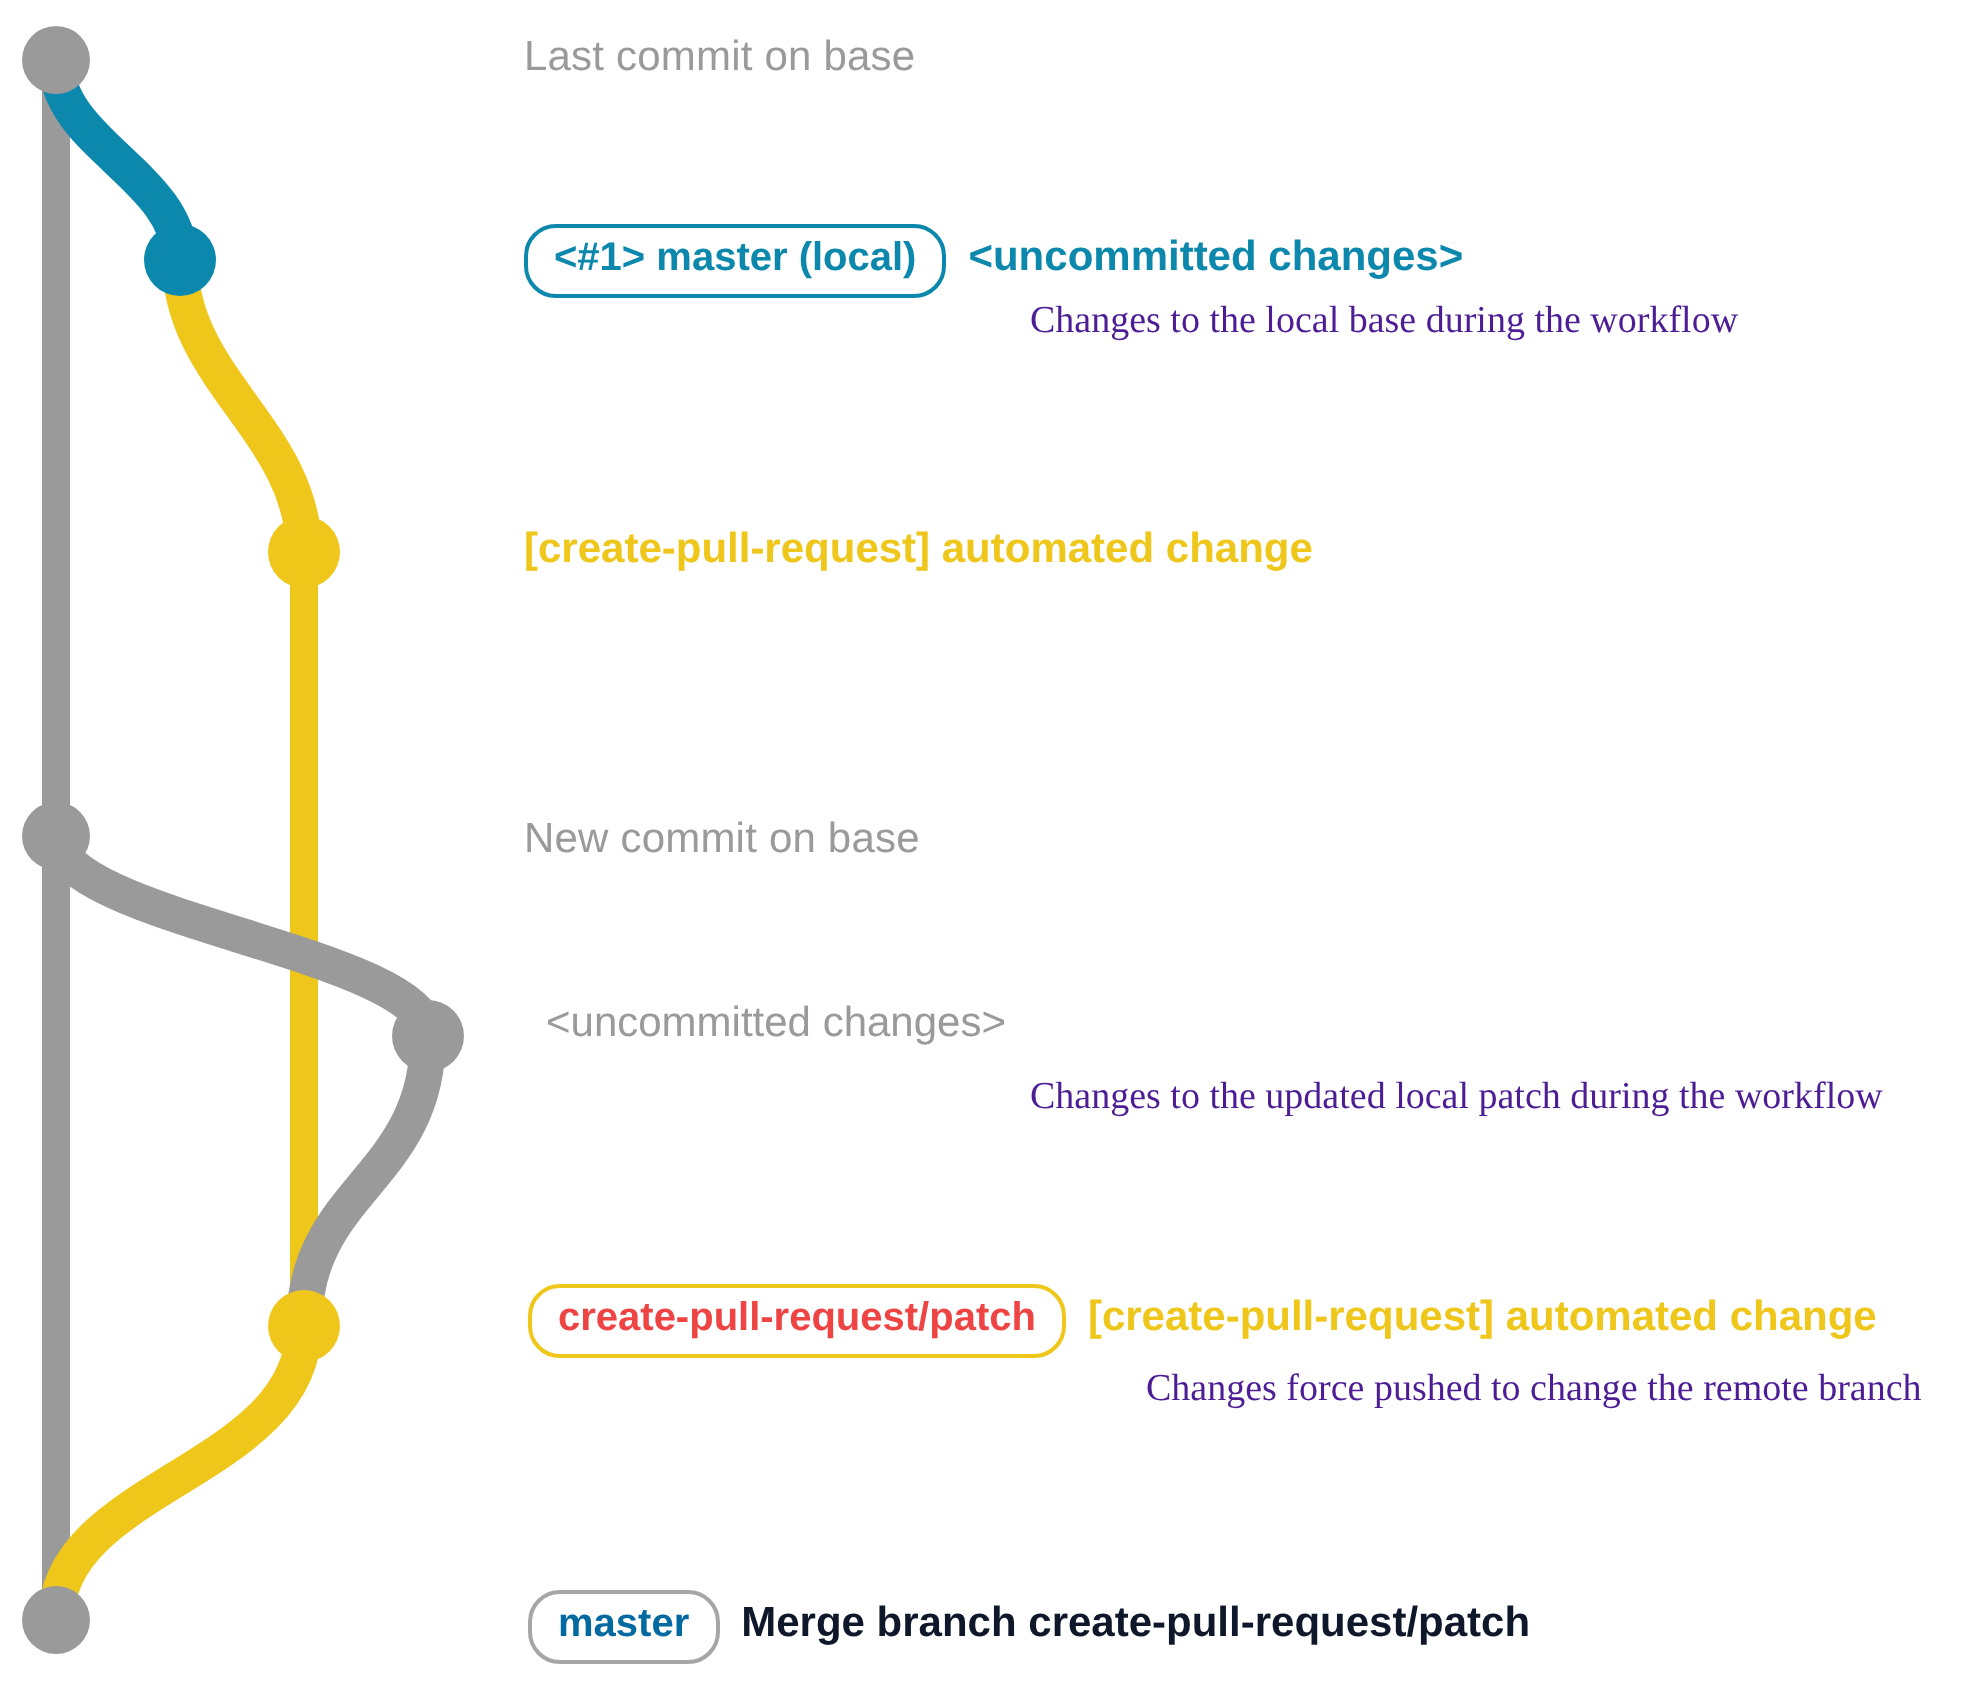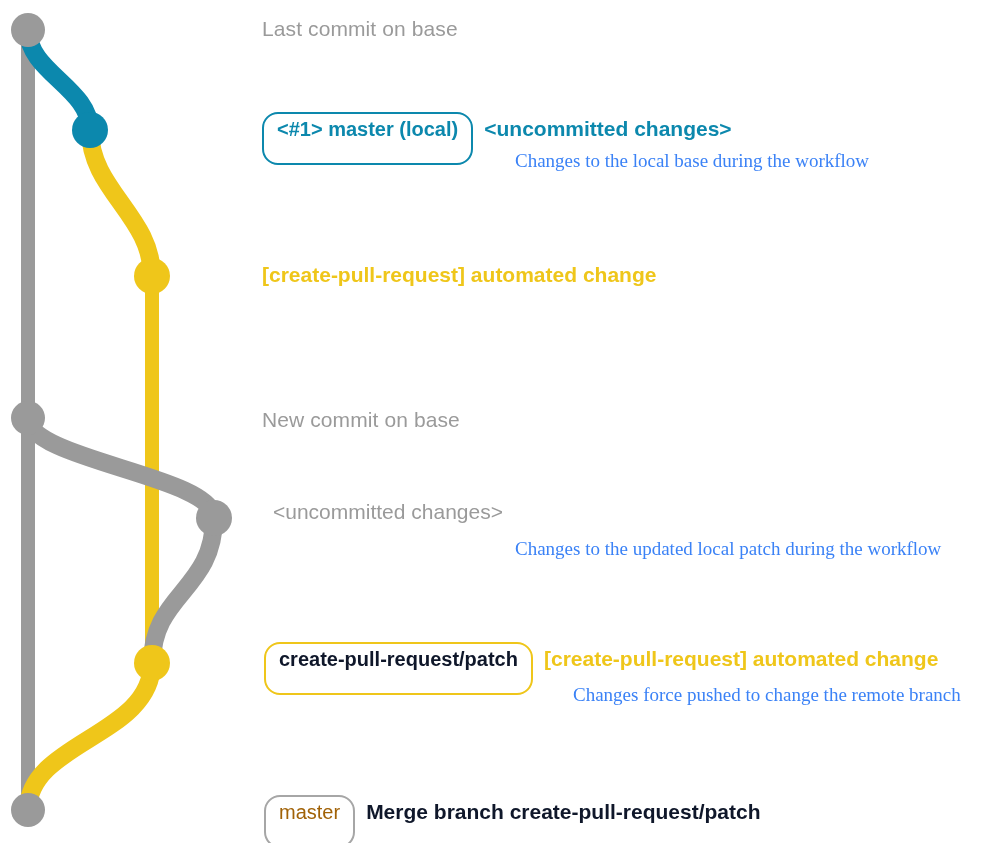--- a/index.html
+++ b/index.html
@@ -37,45 +37,45 @@
     align-items: baseline;
   }
   .plain-label {
     font-size: 21px;
     letter-spacing: 0.1px;
   }
   .tag {
     display: inline-block;
     border-radius: 16px;
     border: 2px solid #6d28d9;
-    padding: 5px 13px 24px 13px;
+    padding: 5px 13px 8px 13px;
     font-size: 20px;
     line-height: 1.0;
     background: #ffffff;
     box-sizing: border-box;
   }
   .tag-blue {
     border-color: #0c88ad;
     color: #0c88ad;
     font-weight: bold;
   }
   .tag-grey {
     border-color: #a6a6a6;
     color: #9a9a9a;
     font-weight: normal;
   }
   .tag-yellow {
     border-color: #efc61a;
-    color: #0f172a;
+    color: #ef4444;
     font-weight: bold;
   }
   .tag-plainmaster {
     border-color: #a6a6a6;
-    color: #a16207;
-    font-weight: normal;
+    color: #0369a1;
+    font-weight: bold;
   }
   .msg {
     font-size: 21px;
     margin-left: 11px;
   }
   .msg-blue { color: #0c88ad; font-weight: bold; }
   .msg-grey { color: #9a9a9a; font-weight: normal; }
   .msg-yellow { color: #efc61a; font-weight: bold; }
   .msg-greyplain { color: #0f172a; font-weight: bold; }
   .headline {
@@ -85,21 +85,21 @@
   }
   .headline-yellow {
     color: #efc61a;
     font-size: 21px;
     font-weight: bold;
   }
   .desc {
     position: absolute;
     font-family: "Liberation Serif", serif;
     font-size: 19px;
-    color: #3b82f6;
+    color: #4c1d95;
     white-space: nowrap;
     pointer-events: auto;
   }
 </style>
 </head>
 <body>
 
 <svg id="graph-svg" viewBox="0 0 988 843" xmlns="http://www.w3.org/2000/svg">
   <g>
 

